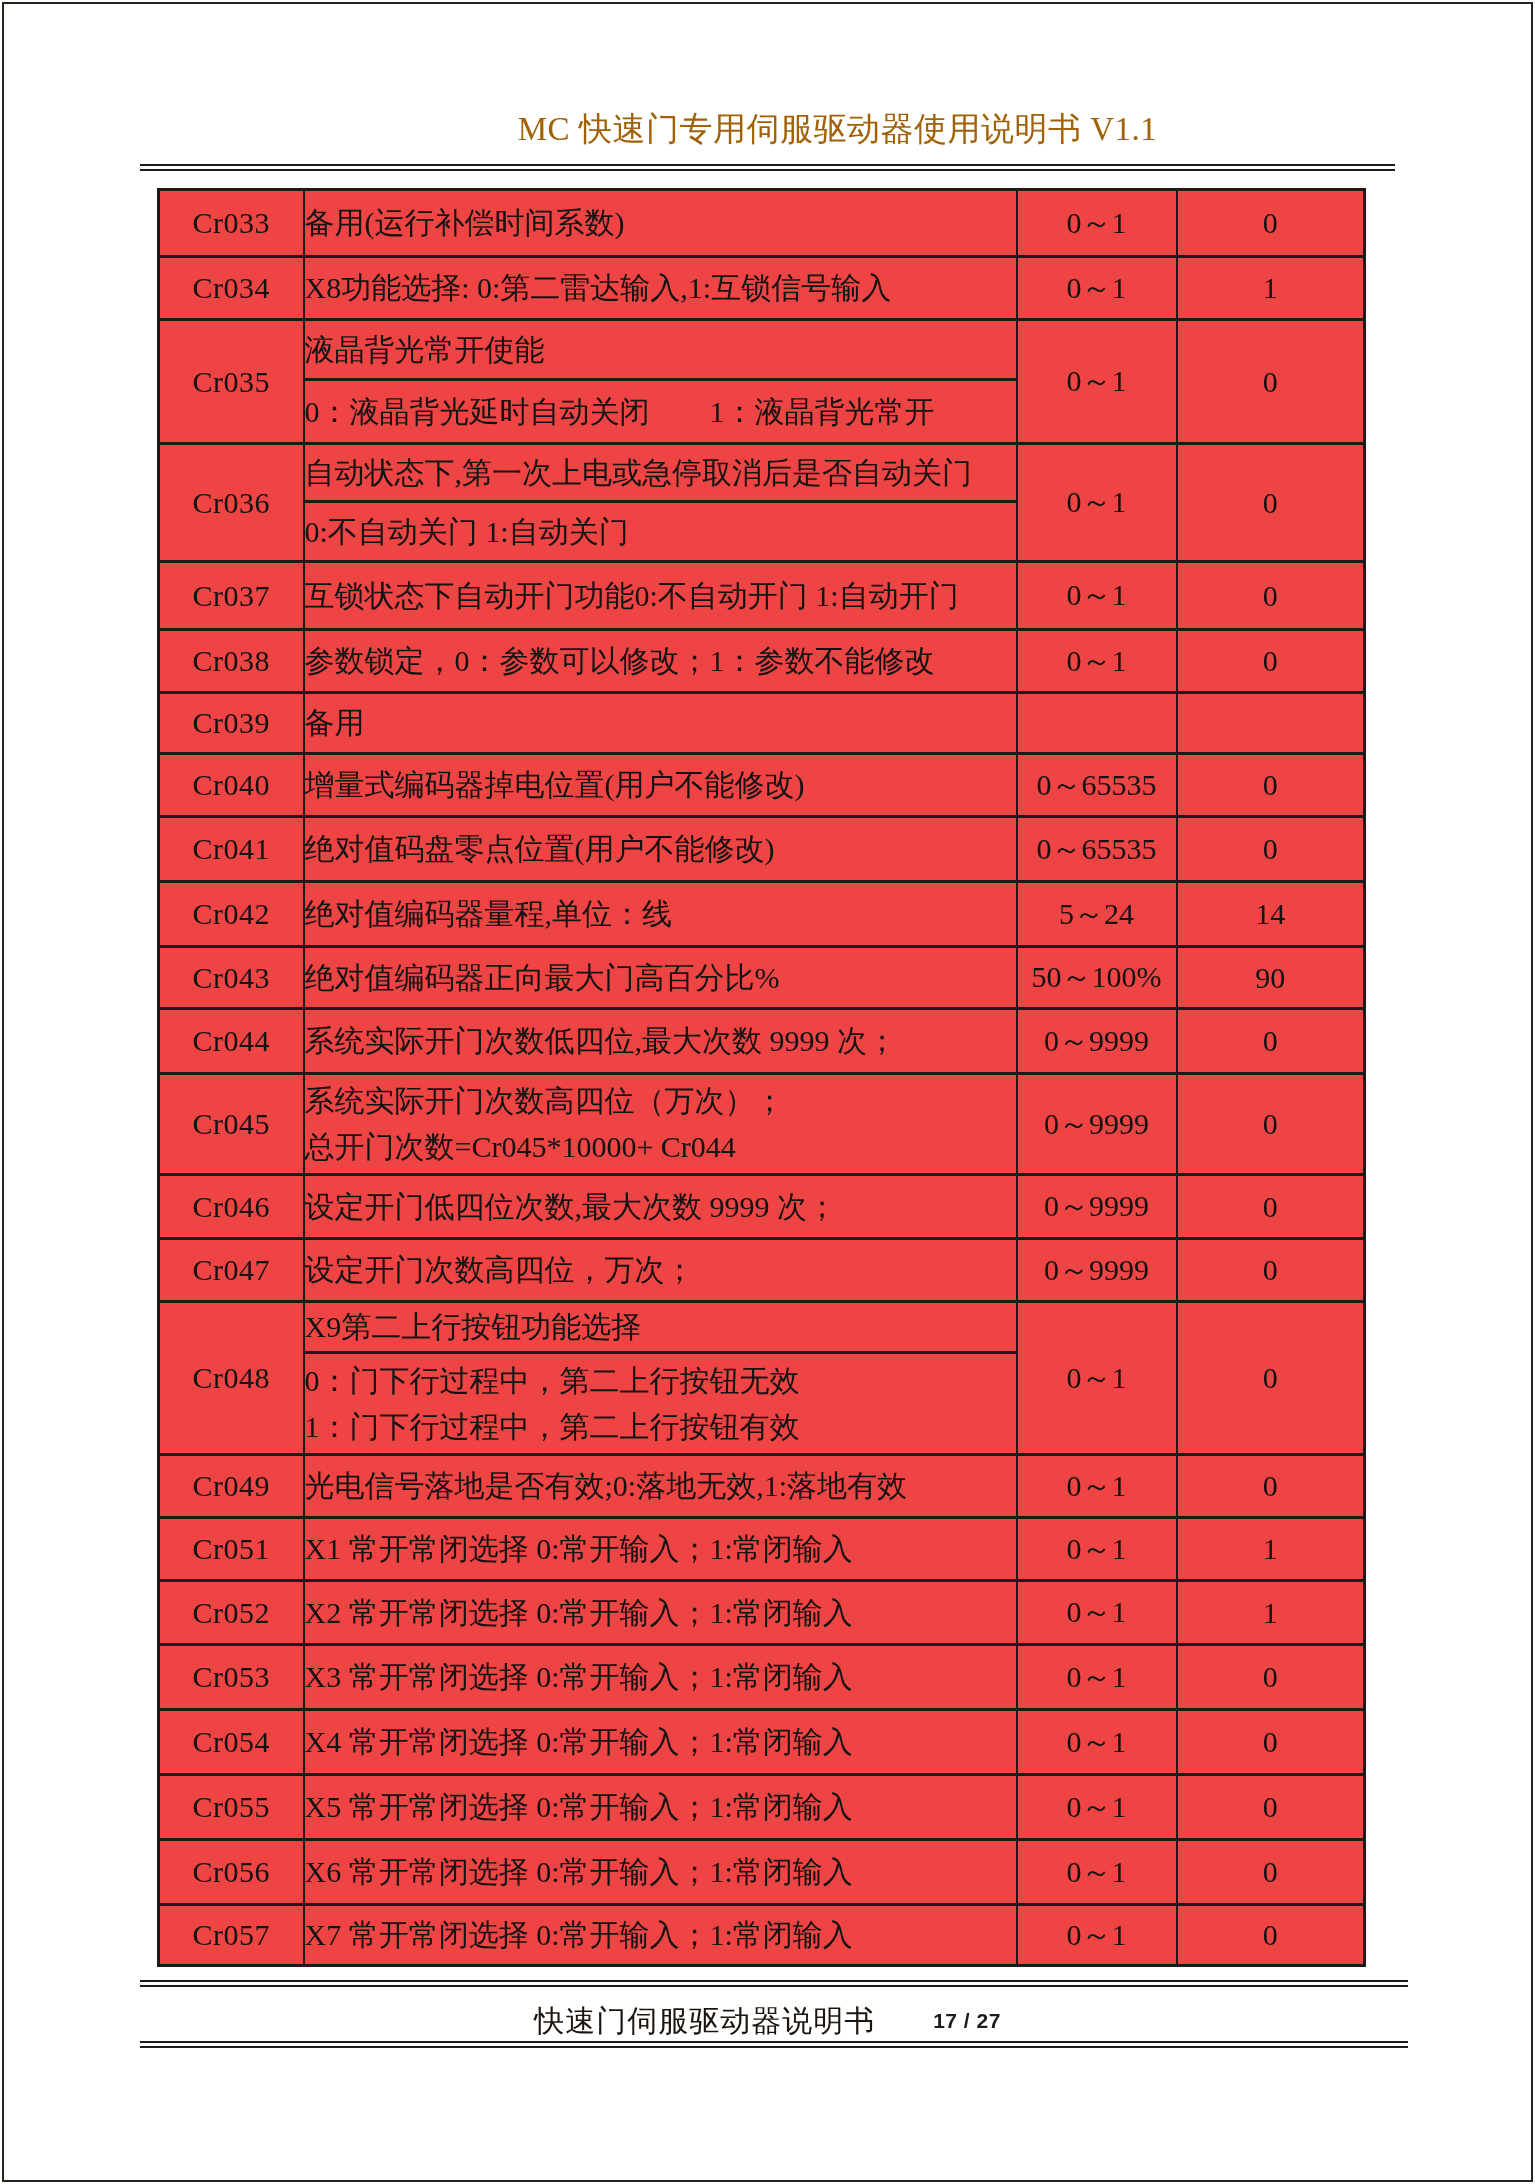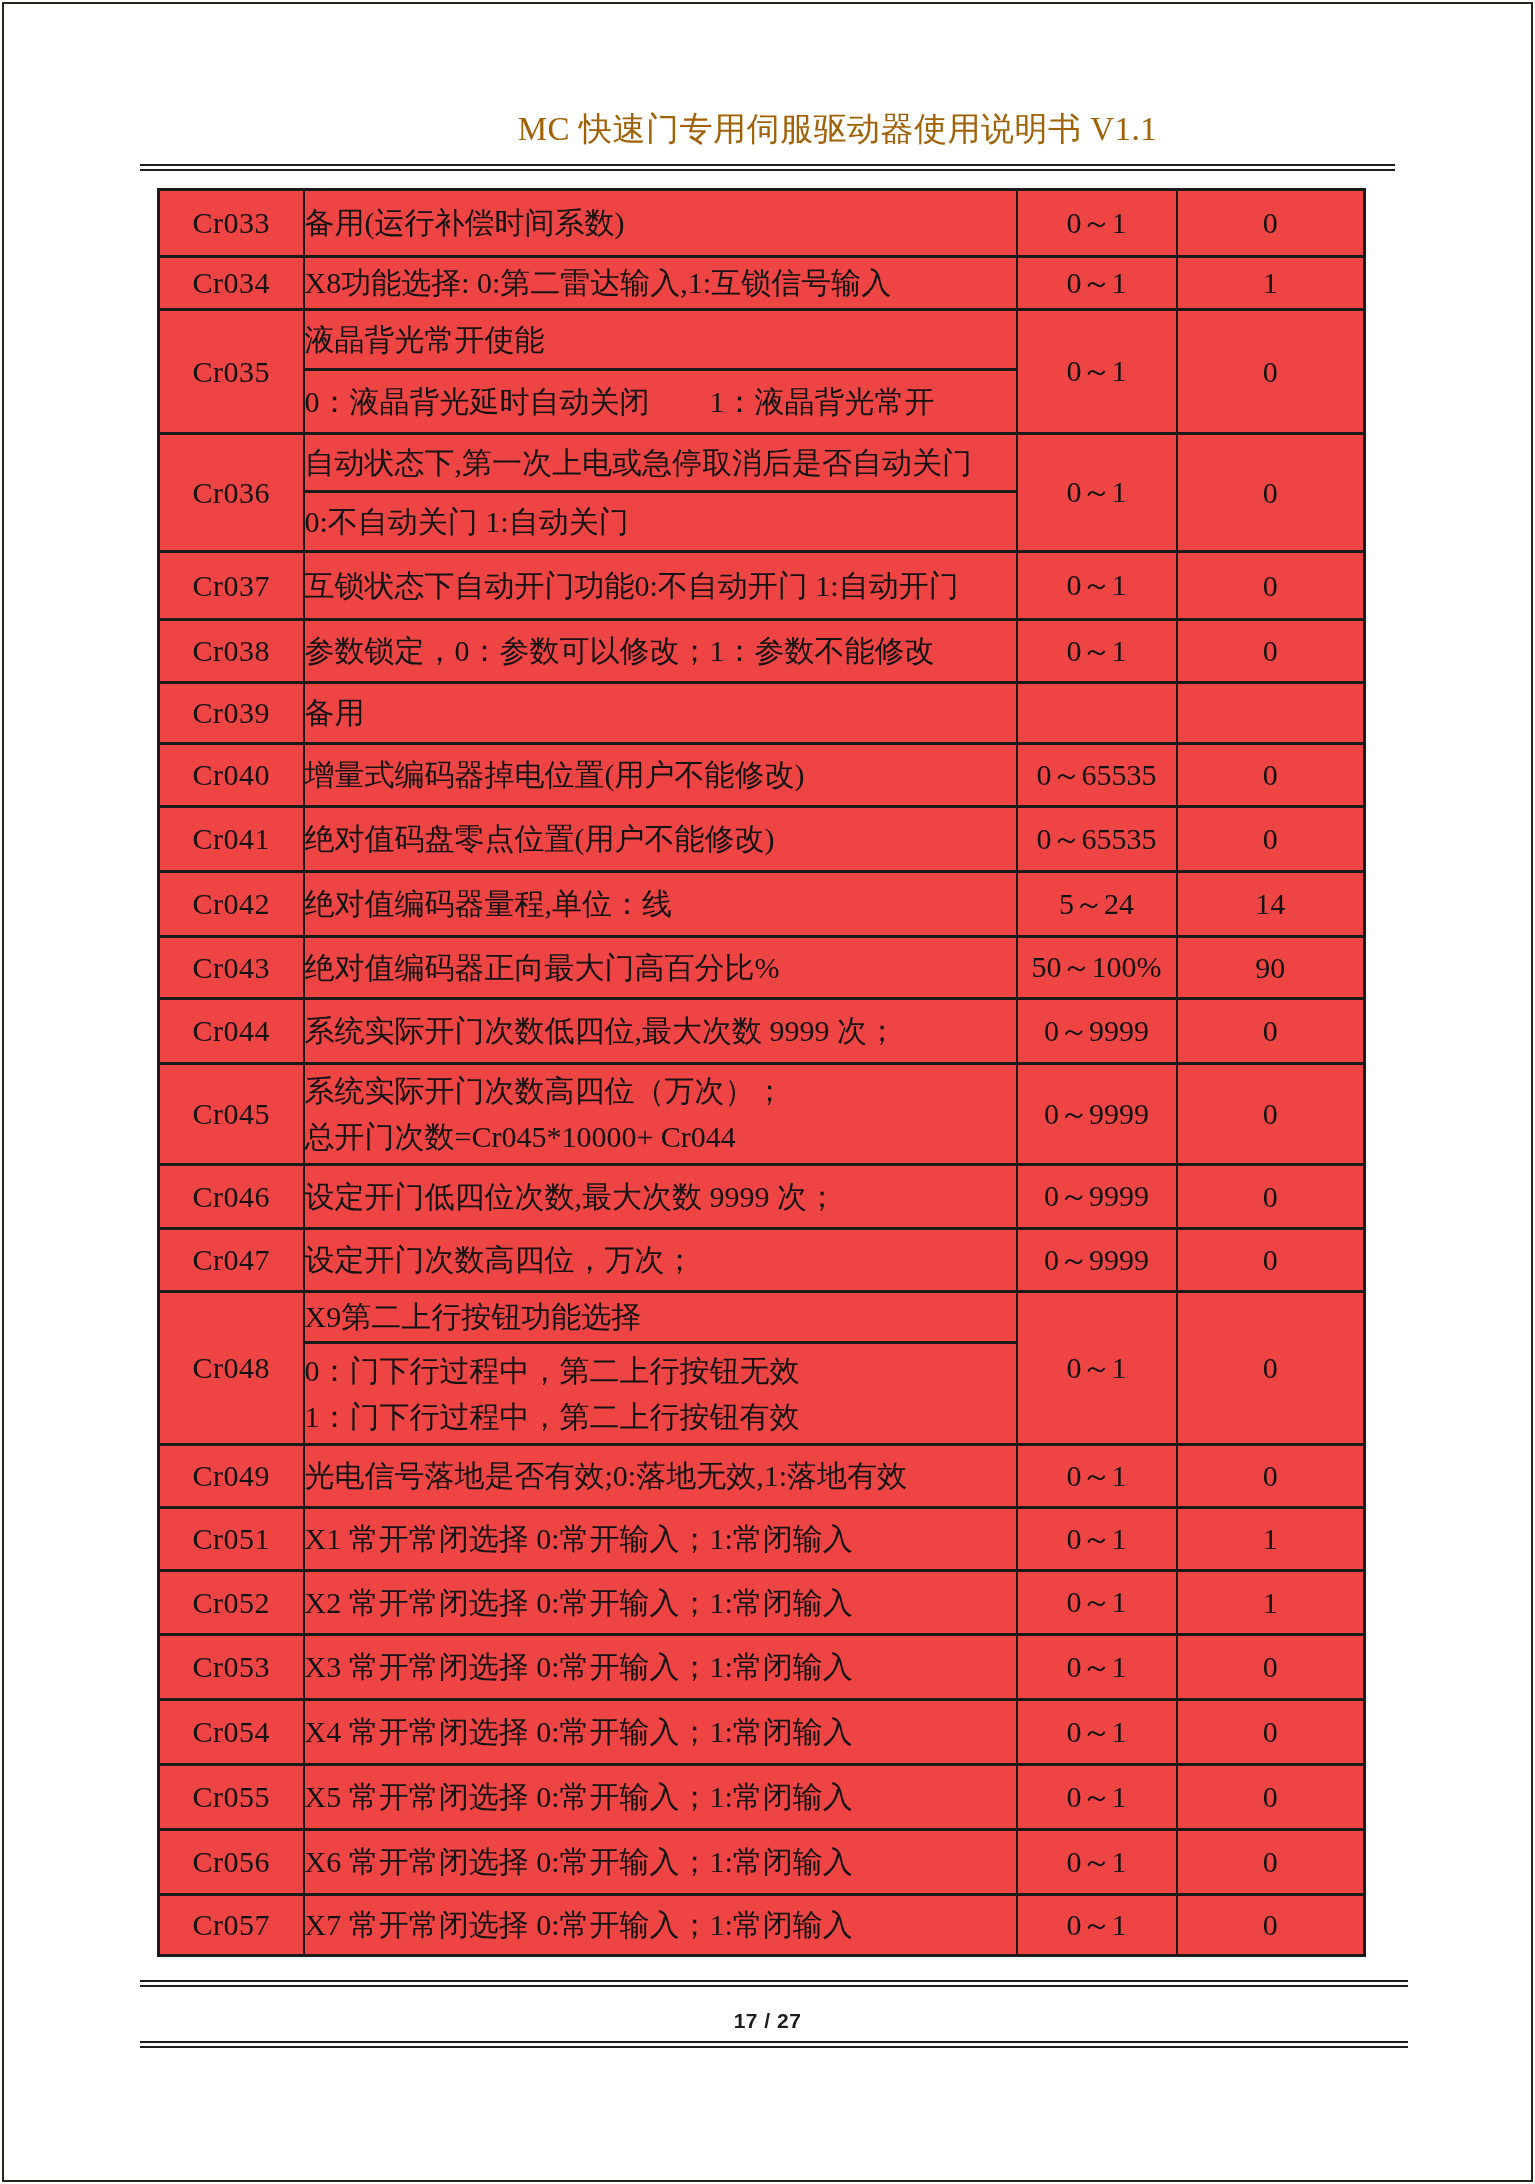--- a/index.html
+++ b/index.html
@@ -71,21 +71,21 @@
   </colgroup>
   <tbody>
       <tr style="height: 67px;">
         <td class="code">Cr033</td>
         <td class="desc">
           <div class="line">备用(运行补偿时间系数)</div>
         </td>
         <td class="range">0～1</td>
         <td class="def">0</td>
       </tr>
-      <tr style="height: 53px;">
+      <tr style="height: 63px;">
         <td class="code">Cr034</td>
         <td class="desc">
           <div class="line">X8功能选择: 0:第二雷达输入,1:互锁信号输入</div>
         </td>
         <td class="range">0～1</td>
         <td class="def">1</td>
       </tr>
       <tr style="height: 60px;">
         <td class="code" rowspan="2">Cr035</td>
         <td class="desc">
@@ -278,16 +278,17 @@
         </td>
         <td class="range">0～1</td>
         <td class="def">0</td>
       </tr>
     </tbody>
 </table>
 
 <div id="footer-rule-top" class="dbl-rule"></div>
 
 <div class="footer-line">
+  <span class="footer-doc-name">快速门伺服驱动器说明书</span>
   <span class="footer-page-num">17 / 27</span>
 </div>
 
 <div id="footer-rule-bottom" class="dbl-rule"></div>
 
 </body></html>

